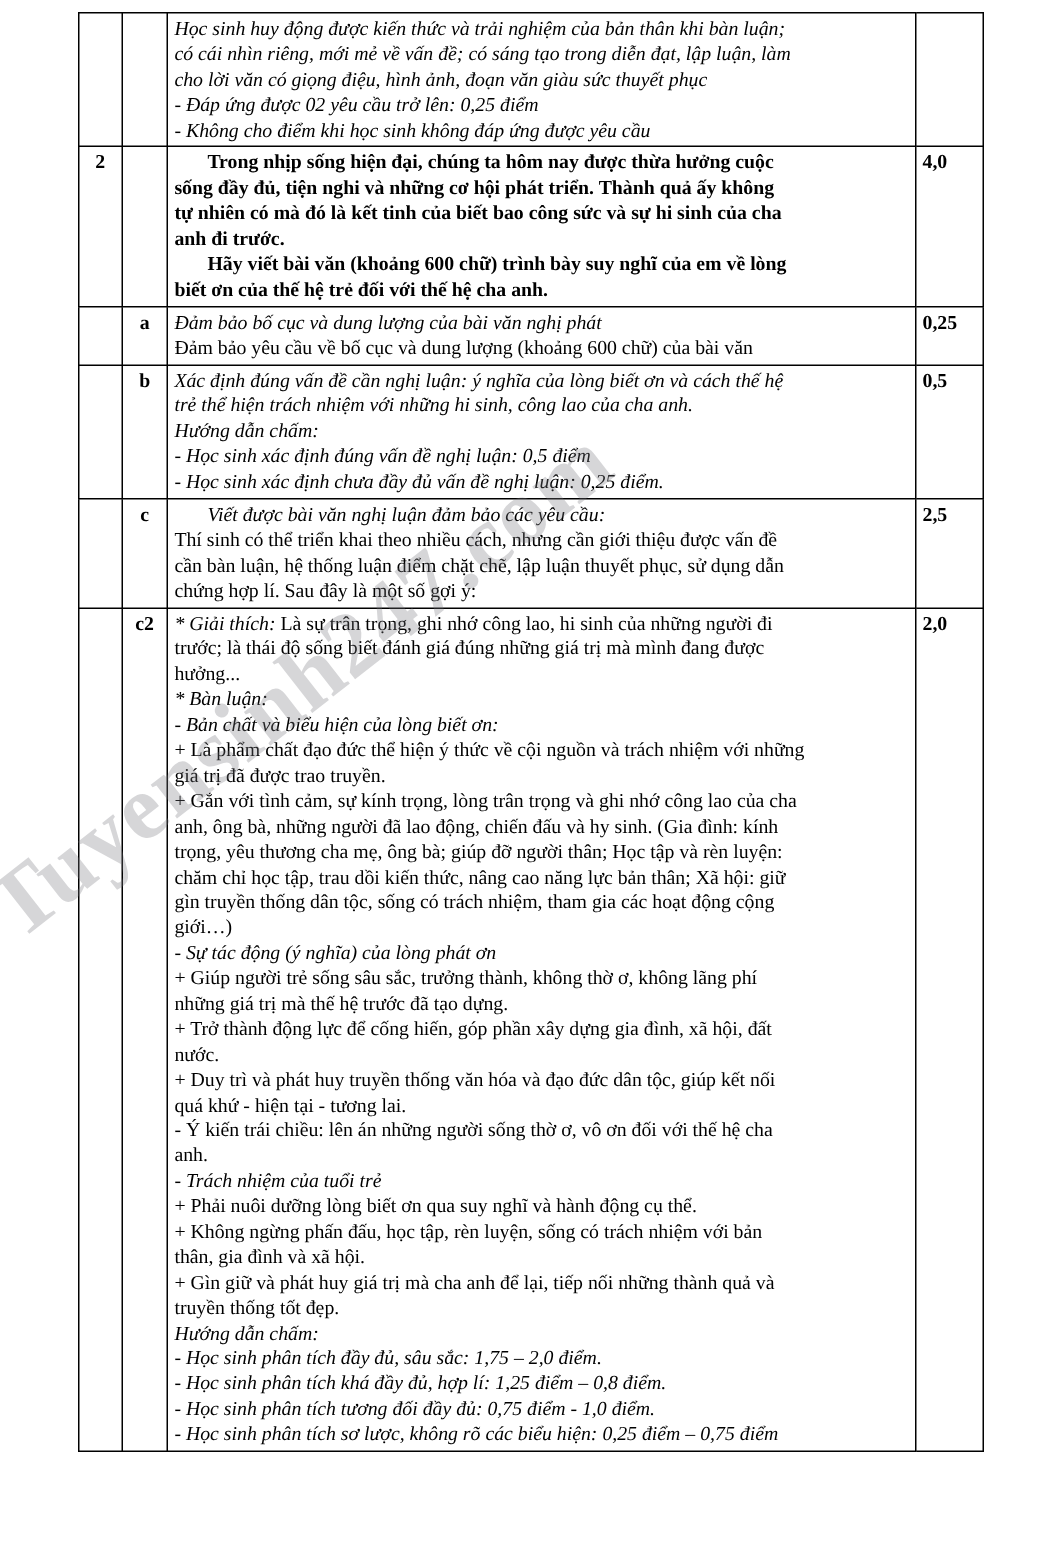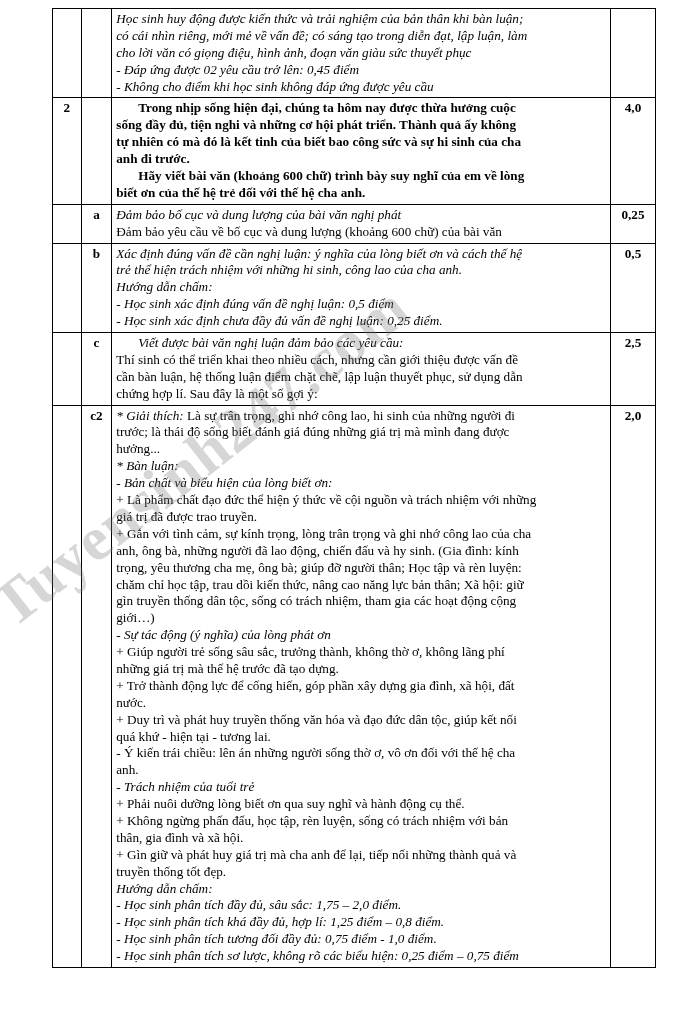--- a/index.html
+++ b/index.html
@@ -38,21 +38,21 @@
   col.c-q { width: 28px; }
   col.c-l { width: 30px; }
   col.c-body { width: 488px; }
   col.c-pt { width: 44px; }
 
   td.qcol, td.lcol {
     text-align: center;
     font-size: 13.4px;
   }
   td.pt {
-    text-align: center;
+    text-align: left;
     font-size: 13.4px;
     margin-left: 29px;
   }
   .b { font-weight: bold; }
   .i { font-style: italic; }
   .bi { font-weight: normal; font-style: italic; }
   .center-v {
     vertical-align: middle;
   }
   p {
@@ -102,21 +102,21 @@
     </colgroup>
     <tbody>
 
     <tr>
           <td class="qcol b center-v"></td>
           <td class="lcol b center-v"></td>
           <td class="just">
             <p class="i">Học sinh huy động được kiến thức và trải nghiệm của bản thân khi bàn luận;</p>
             <p class="i">có cái nhìn riêng, mới mẻ về vấn đề; có sáng tạo trong diễn đạt, lập luận, làm</p>
             <p class="i">cho lời văn có giọng điệu, hình ảnh, đoạn văn giàu sức thuyết phục</p>
-            <p class="i">- Đáp ứng được 02 yêu cầu trở lên: 0,45 điểm</p>
+            <p class="i">- Đáp ứng được 02 yêu cầu trở lên: 0,25 điểm</p>
             <p class="i">- Không cho điểm khi học sinh không đáp ứng được yêu cầu</p>
           </td>
           <td class="pt b center-v"></td>
         </tr>
         <tr>
           <td class="qcol b center-v">2</td>
           <td class="lcol b center-v"></td>
           <td class="just">
             <p class="b ind">Trong nhịp sống hiện đại, chúng ta hôm nay được thừa hưởng cuộc</p>
             <p class="b">sống đầy đủ, tiện nghi và những cơ hội phát triển. Thành quả ấy không</p>

